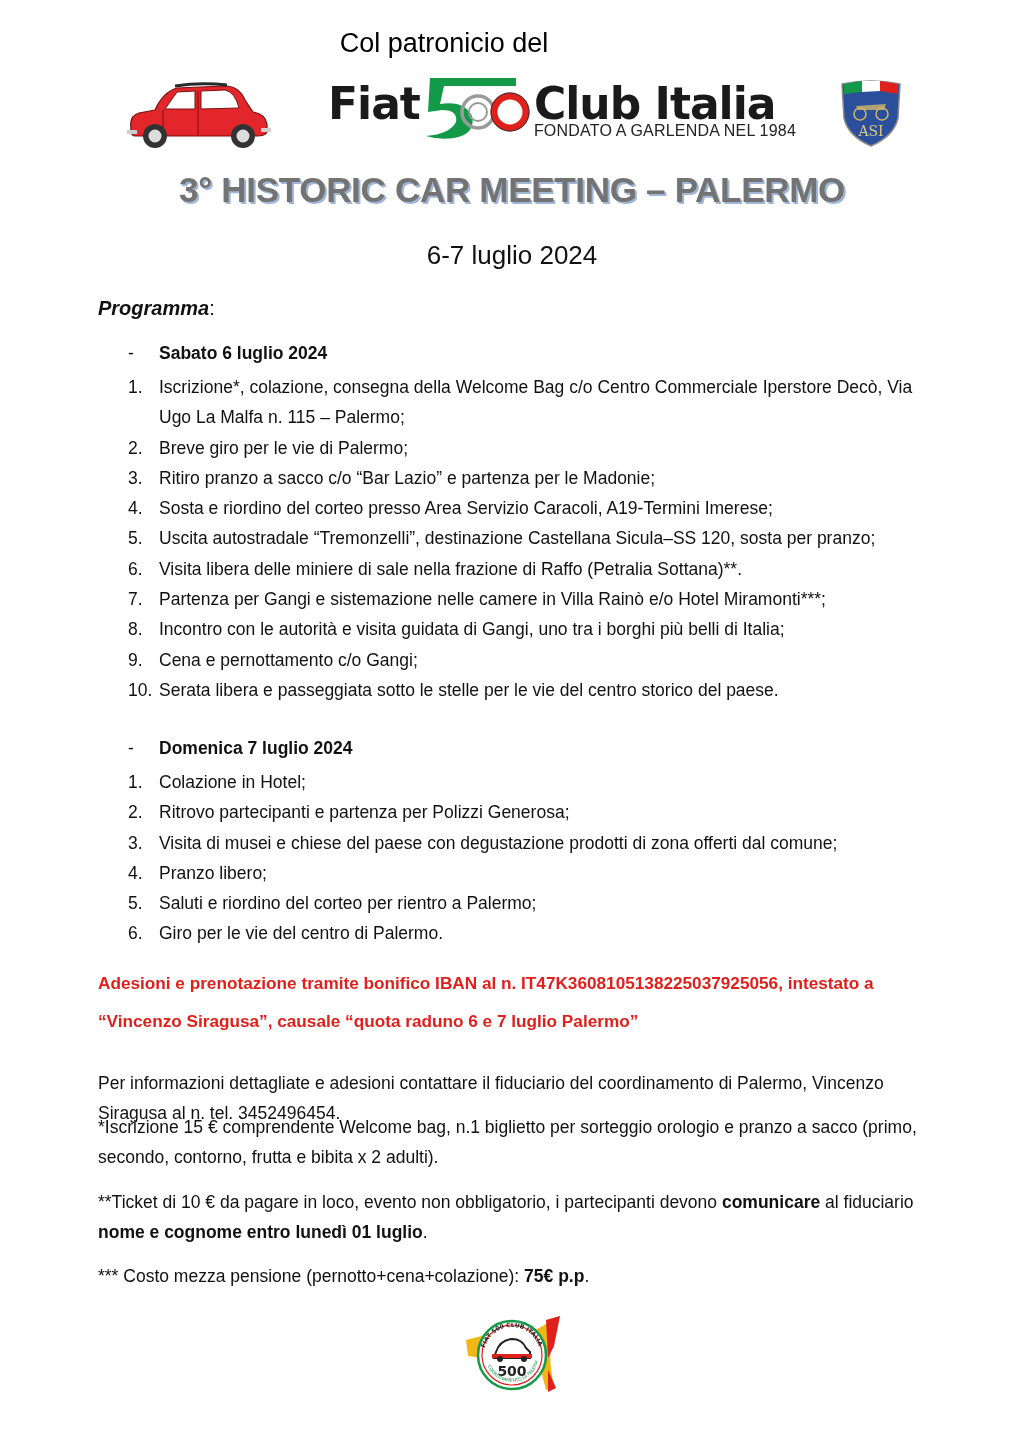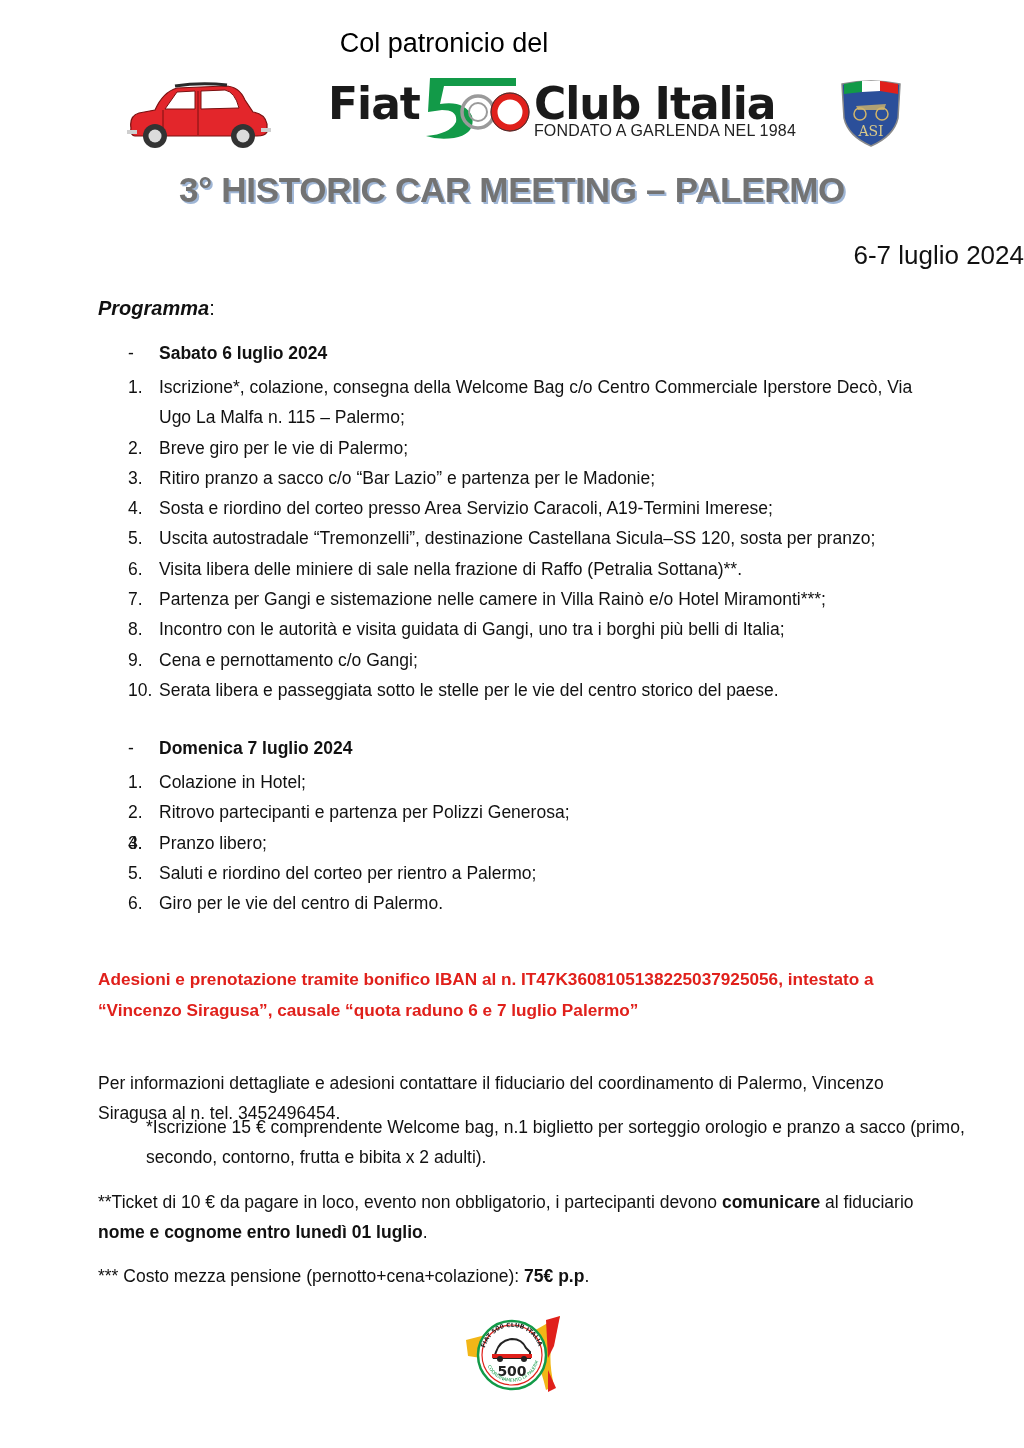--- a/index.html
+++ b/index.html
@@ -10,30 +10,30 @@
   .car { left: 125px; top: 80px; width: 148px; height: 70px; }
   .club-logo { left: 312px; top: 74px; width: 484px; height: 66px; }
   .club-word { position: absolute; top: 4px; font-family: "DejaVu Sans", sans-serif; font-weight: 900; font-size: 44px; letter-spacing: -1px; color: #1a1a1a; }
   .club-fiat { left: 0; margin-left: 16px; }
   .club-rest { left: 222px; }
   .club-500 { position: absolute; left: 108px; top: 0; width: 110px; height: 66px; }
   .founded { position: absolute; right: 0; top: 48px; font-size: 16px; color: #222; letter-spacing: 0.2px; }
   .asi { left: 838px; top: 78px; width: 66px; height: 70px; }
   .title { left: 0; width: 1024px; top: 170px; text-align: center; font-size: 35px; font-weight: bold;
            color: #737373; text-shadow: 2px 2px 0 #9fb6d6, 1px 1px 0 #c5d4ea; letter-spacing: -0.3px; }
-  .date { left: 0; width: 1024px; top: 240px; text-align: right; font-size: 26px; color: #111; }
+  .date { left: 0; width: 1024px; top: 240px; text-align: center; font-size: 26px; color: #111; }
   .prog { left: 98px; top: 297px; font-size: 20px; font-weight: bold; font-style: italic; }
   .prog span.colon { font-weight: normal; font-style: normal; }
   .day-head { position: absolute; left: 128px; font-size: 17.5px; }
   .day-head .dash { display: inline-block; width: 31px; }
   .day-head .lbl { font-weight: bold; }
   ol.items { position: absolute; left: 128px; width: 820px; margin: 0; padding: 0; list-style: none; font-size: 17.5px; line-height: 30.3px; }
   ol.items li { position: relative; padding-left: 31px; }
   ol.items li .num { position: absolute; left: 0; }
-  .red-note { left: 98px; top: 964px; width: 830px; color: #e0201b; font-weight: bold; font-size: 17.2px; line-height: 31px; }
+  .red-note { left: 98px; top: 964px; width: 830px; color: #e0201b; font-weight: bold; font-size: 17.2px; line-height: 38px; }
   .para { left: 98px; width: 840px; font-size: 17.5px; line-height: 30.3px; }
   .bottom-logo { left: 462px; top: 1310px; width: 100px; height: 90px; }
 </style>
 </head>
 <body>
 
 <div class="abs patronage">Col patronicio del</div>
 
 <svg class="abs car" viewBox="0 0 148 70">
   <path d="M6 48 Q4 36 14 33 L30 30 Q38 12 52 8 L100 6 Q114 6 120 20 L128 32 Q140 34 142 44 L142 52 Q140 56 132 56 L10 56 Q5 55 6 48 Z" fill="#e3262b" stroke="#7a1010" stroke-width="1.2"></path>
@@ -94,31 +94,31 @@
   <li><span class="num">9.</span><span>Cena e pernottamento c/o Gangi;</span></li>
   <li><span class="num">10.</span><span>Serata libera e passeggiata sotto le stelle per le vie del centro storico del paese.</span></li>
 </ol>
 
 <div class="day-head" style="top:738px;">
   <span class="dash">-</span><span class="lbl">Domenica 7 luglio 2024</span>
 </div>
 <ol class="items" style="top:767px;">
   <li><span class="num">1.</span><span>Colazione in Hotel;</span></li>
   <li><span class="num">2.</span><span>Ritrovo partecipanti e partenza per Polizzi Generosa;</span></li>
-  <li><span class="num">3.</span></li>
+  <li><span class="num">3.</span><span>Visita di musei e chiese del paese con degustazione prodotti di zona offerti dal comune;</span></li>
   <li><span class="num">4.</span><span>Pranzo libero;</span></li>
   <li><span class="num">5.</span><span>Saluti e riordino del corteo per rientro a Palermo;</span></li>
   <li><span class="num">6.</span><span>Giro per le vie del centro di Palermo.</span></li>
 </ol>
 
 <div class="abs red-note">Adesioni e prenotazione tramite bonifico IBAN al n.  IT47K3608105138225037925056, intestato a “Vincenzo Siragusa”, causale “quota raduno 6 e 7 luglio Palermo”</div>
 
 <div class="abs para" style="top:1068px;">Per informazioni dettagliate e adesioni contattare il fiduciario del coordinamento di Palermo, Vincenzo Siragusa al n. tel. 3452496454.</div>
 
-<div class="abs para" style="top:1112px;margin-left:48px;">*Iscrizione 15 € comprendente Welcome bag, n.1 biglietto per sorteggio orologio e pranzo a sacco (primo, secondo, contorno, frutta e bibita x 2 adulti).</div>
+<div class="abs para" style="top:1112px;">*Iscrizione 15 € comprendente Welcome bag, n.1 biglietto per sorteggio orologio e pranzo a sacco (primo, secondo, contorno, frutta e bibita x 2 adulti).</div>
 
 <div class="abs para" style="top:1187px;">
   <span>**Ticket di 10 € da pagare in loco, evento non obbligatorio, i partecipanti devono </span><b>comunicare</b><span> al fiduciario </span><b>nome e cognome entro lunedì 01 luglio</b><span>.</span>
 </div>
 
 <div class="abs para" style="top:1261px;">
   <span>*** Costo mezza pensione (pernotto+cena+colazione): </span><b>75€ p.p</b><span>.</span>
 </div>
 
 <svg class="abs bottom-logo" viewBox="0 0 100 90">

